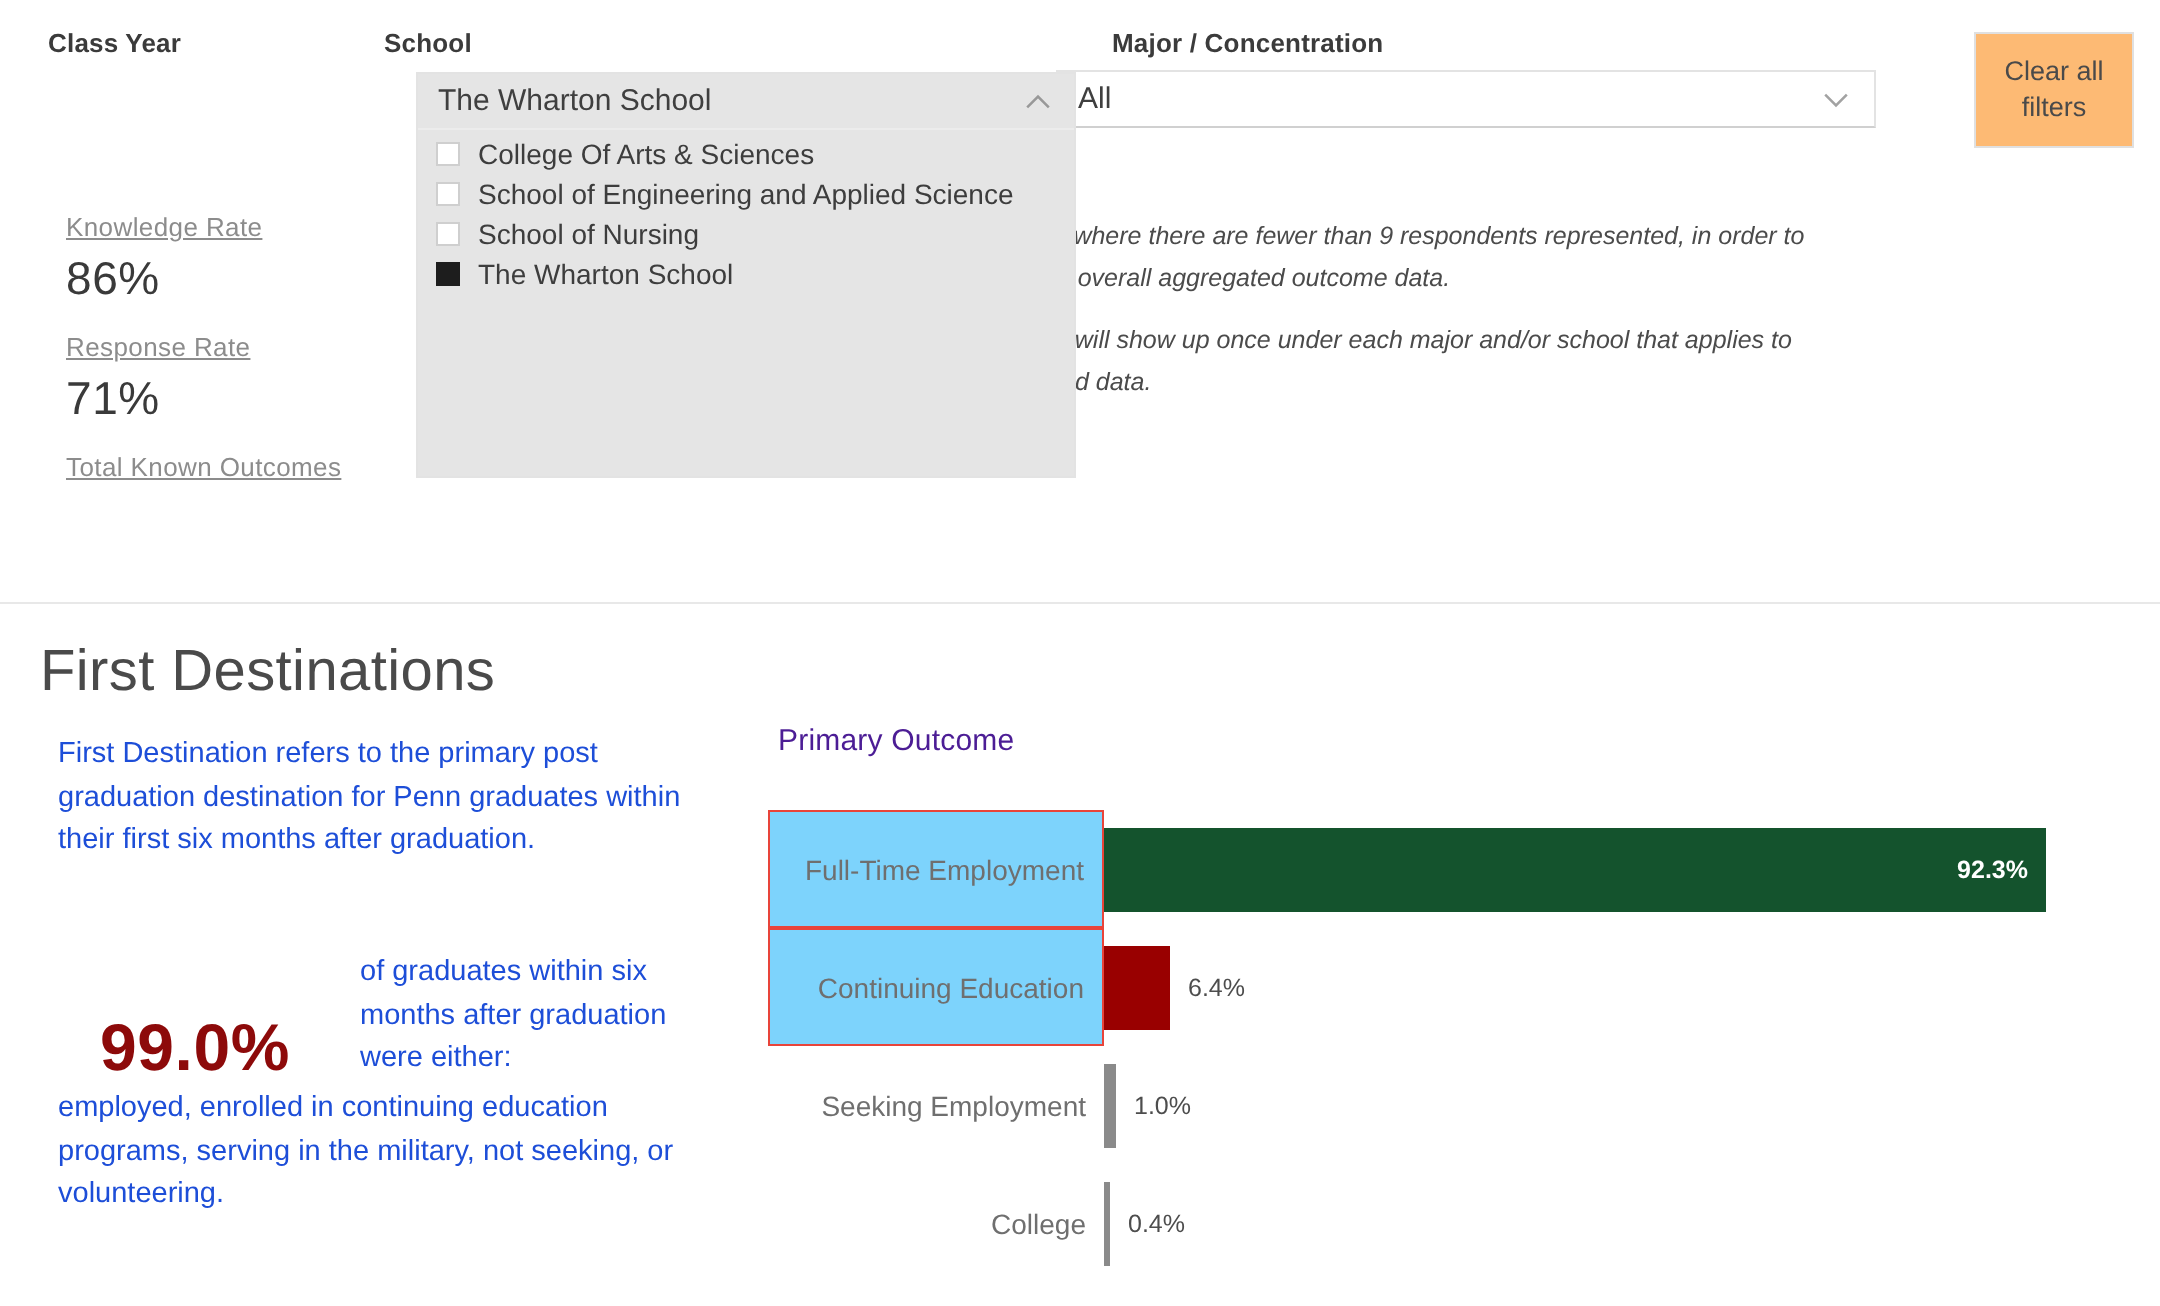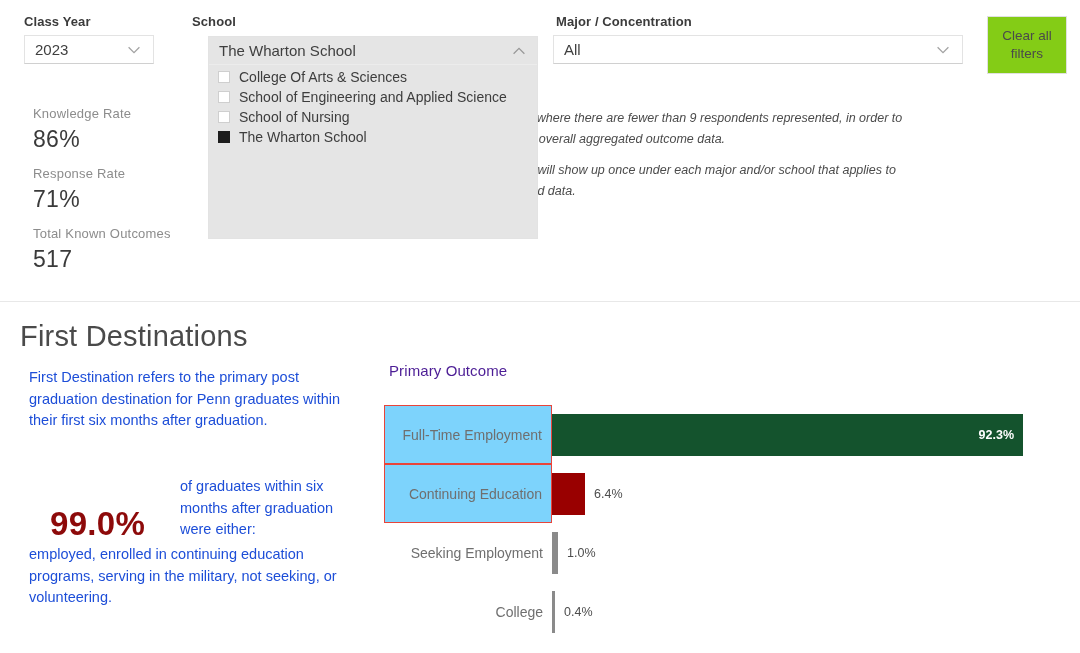--- a/index.html
+++ b/index.html
@@ -66,31 +66,31 @@
     margin-right: 9px; flex: none;
   }
   .cb.checked { background: #1d1d1d; border-color: #1d1d1d; }
 
   
   .clear-btn {
     position: absolute;
     left: 987px; top: 16px;
     width: 80px; height: 58px;
     border: 1px solid #e0e0e0;
-    background: #84cc16;
+    background: #fdba74;
     display: flex; align-items: center; justify-content: center;
     text-align: center;
     font-size: 13.5px; line-height: 18px;
     color: #4a4a4a;
     cursor: pointer;
   }
 
   
   .kpi { position: absolute; left: 33px; }
-  .kpi .k-lab { font-size: 13px; color: #8c8c8c; letter-spacing: .2px; }
+  .kpi .k-lab { font-size: 13px; color: #8c8c8c; letter-spacing: .2px; text-decoration: underline; }
   .kpi .k-val { font-size: 23px; color: #3a3a3a; margin-top: 5px; letter-spacing: .3px; }
 
   
   .note {
     position: absolute;
     font-size: 12.5px;
     font-style: italic;
     line-height: 21px;
     color: #4b4b4b;
     width: 610px;
@@ -143,31 +143,25 @@
     font-size: 12.5px; font-weight: bold; color: #ffffff; white-space: nowrap;
   }
   .outval { font-size: 12.5px; color: #4d4d4d; margin-left: 9px; white-space: nowrap; }
 </style>
 </head>
 <body>
 
 <div class="page">
 
   <div class="filter-label" style="left:24px; top:14px;">Class Year</div>
-  <div class="select-box" style="left:24px; top:35px; width:130px; height:29px;">
-    <span class="val">2023</span>
-    <svg class="chev" viewBox="0 0 20 20">
-      <path d="M4 7 L10 13 L16 7" fill="none" stroke="#6a6a6a" stroke-width="1.4"></path>
-    </svg>
-  </div>
 
   <div class="filter-label" style="left:192px; top:14px;">School</div>
 
   <div class="filter-label" style="left:556px; top:14px;">Major / Concentration</div>
-  <div class="select-box" style="left:553px; top:35px; width:410px; height:29px;">
+  <div class="select-box" style="left:528px; top:35px; width:410px; height:29px;">
     <span class="val">All</span>
     <svg class="chev" viewBox="0 0 20 20">
       <path d="M4 7 L10 13 L16 7" fill="none" stroke="#6a6a6a" stroke-width="1.4"></path>
     </svg>
   </div>
 
   <div class="clear-btn">
     <span>Clear all filters</span>
   </div>
 
@@ -210,21 +204,20 @@
   <div class="kpi" style="top:106px;">
     <div class="k-lab">Knowledge Rate</div>
     <div class="k-val">86%</div>
   </div>
   <div class="kpi" style="top:166px;">
     <div class="k-lab">Response Rate</div>
     <div class="k-val">71%</div>
   </div>
   <div class="kpi" style="top:226px;">
     <div class="k-lab">Total Known Outcomes</div>
-    <div class="k-val">517</div>
   </div>
 
   <div class="divider"></div>
 
   <div class="h1">First Destinations</div>
 
   <div class="body-text" style="left:29px; top:367px; width:320px;">First Destination refers to the primary post graduation destination for Penn graduates within their first six months after graduation.</div>
 
   <div class="big-pct">99.0%</div>
 

